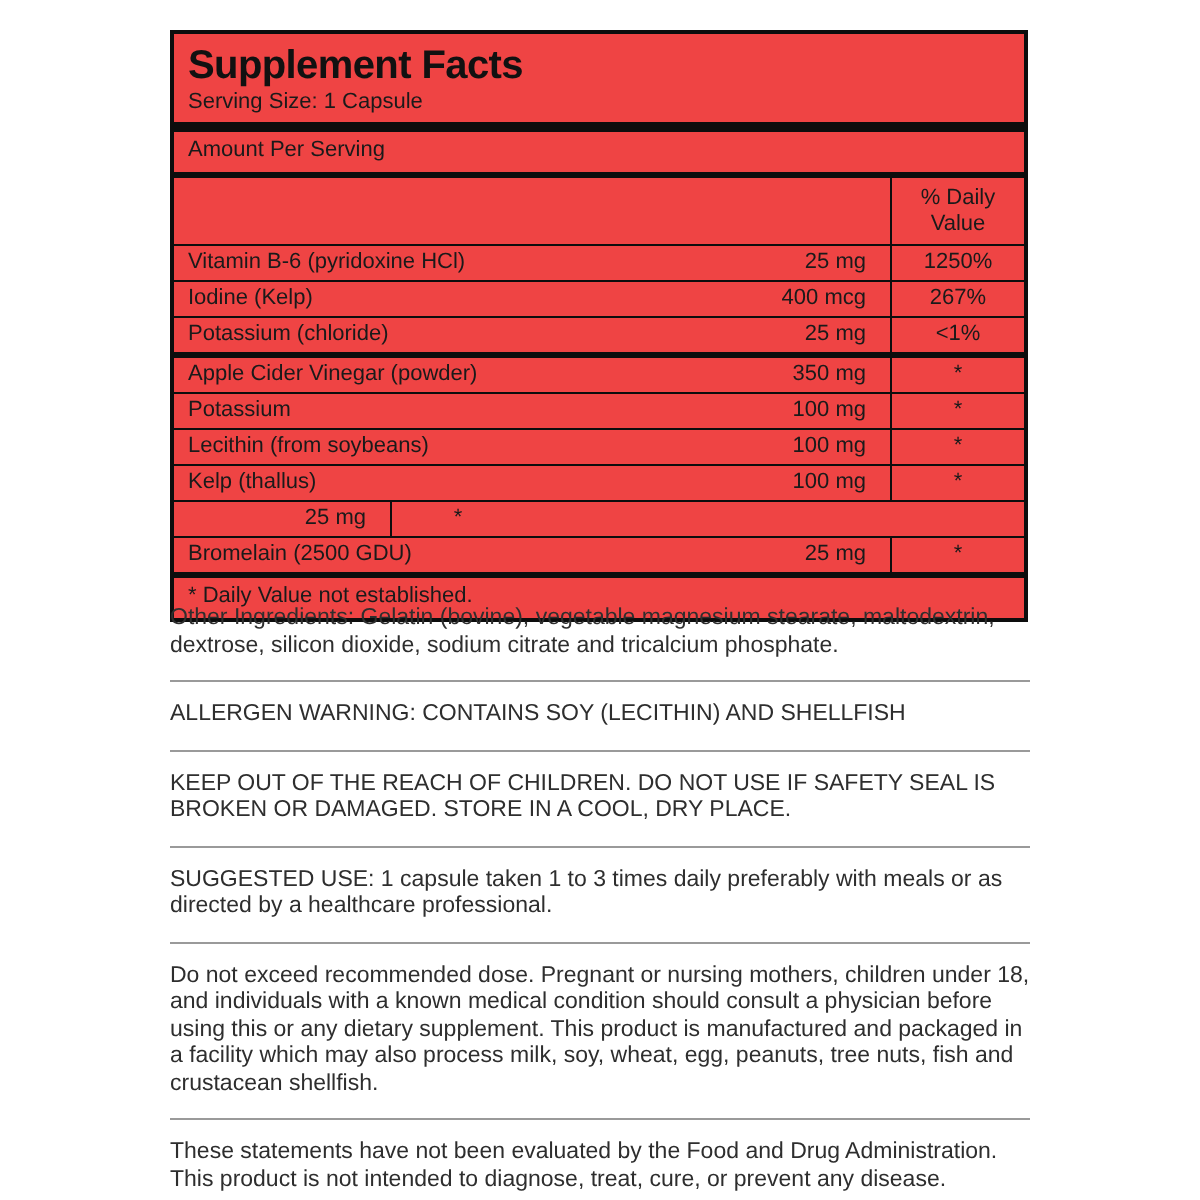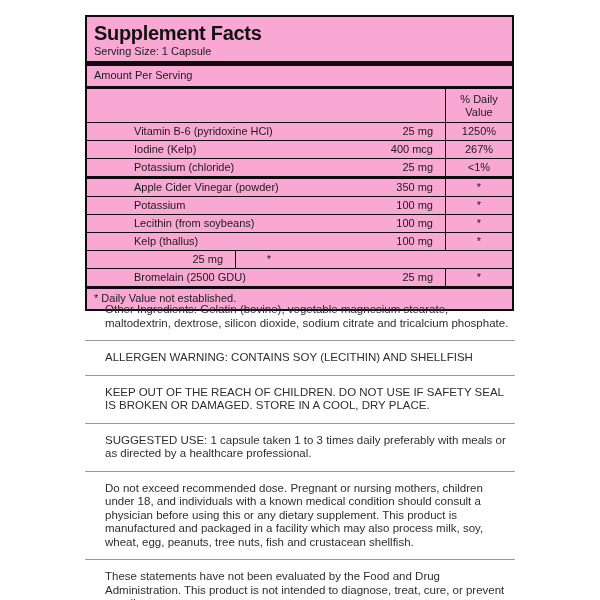--- a/index.html
+++ b/index.html
@@ -12,21 +12,21 @@
     overflow: hidden;
   }
   .canvas { position: absolute; left: 0; top: 0; width: 600px; height: 600px; }
 
   
   .facts-panel {
     position: absolute;
     left: 85px; top: 15px;
     width: 425px;
     border: 2px solid #0d0d0d;
-    background: #f9a8d4;
+    background: #ef4444;
     color: #1a1a1a;
   }
   .panel-header {
     padding: 5px 7px 3px 7px;
     border-bottom: 5px solid #0d0d0d;
   }
   .panel-title {
     font-size: 20px;
     font-weight: bold;
     letter-spacing: -0.3px;
@@ -63,21 +63,20 @@
     text-align: center;
     padding: 4px 2px 3px 2px;
     font-size: 11px;
     line-height: 13px;
   }
   .ing-row {
     display: flex;
     align-items: center;
     border-bottom: 1px solid #0d0d0d;
     font-size: 11px;
-    padding-left: 40px;
   }
   .ing-row:last-of-type { border-bottom: 1px solid #0d0d0d; }
   .ing-row.group-start { border-top: 2px solid #0d0d0d; }
   .ing-name {
     flex: 1;
     padding: 2px 4px 2px 7px;
     line-height: 13px;
   }
   .ing-amt {
     width: 96px;
@@ -104,21 +103,20 @@
   .info-block {
     position: absolute;
     left: 85px; top: 293px;
     width: 430px;
     color: #2e2e2e;
   }
   .info-section {
     font-size: 11.5px;
     line-height: 13.5px;
     padding: 10px 0 10px 0;
-    margin-left: 20px;
   }
   .info-divider {
     border: 0;
     border-top: 1px solid #9a9a9a;
     margin: 0;
     height: 0;
   }
 </style>
 </head>
 <body>

